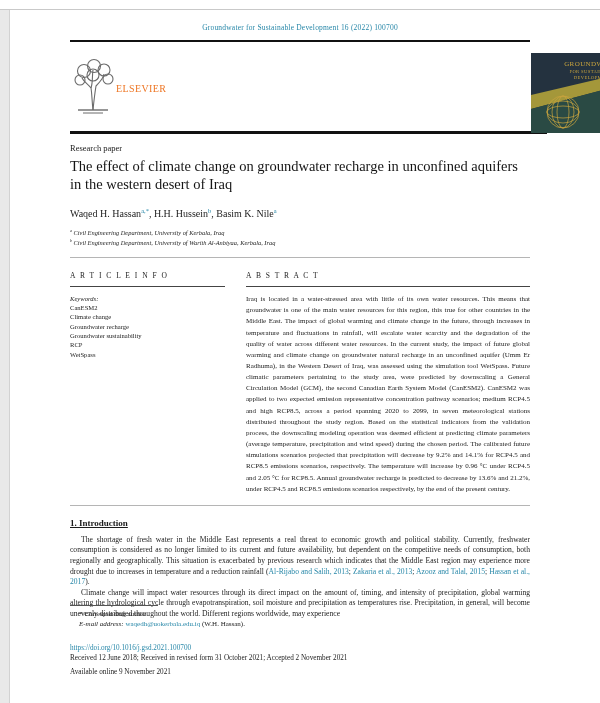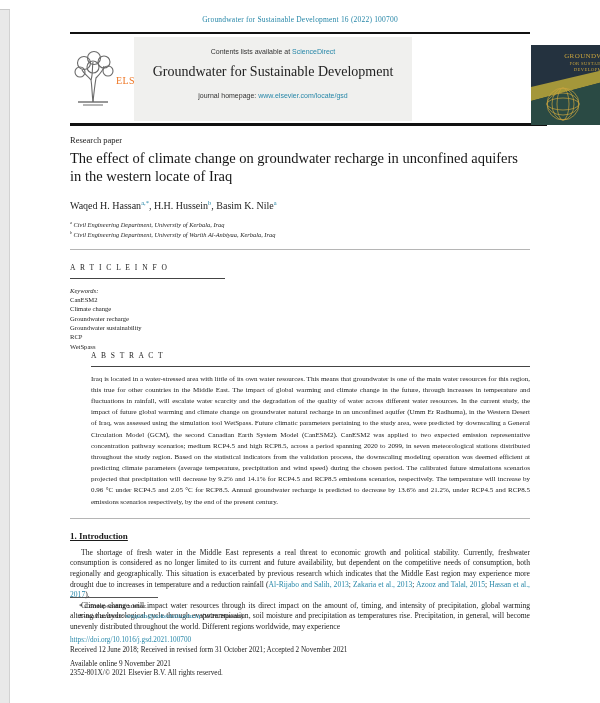--- a/index.html
+++ b/index.html
@@ -1,21 +1,21 @@
 <!DOCTYPE html>
 <html style="--teal: #2787a8; --orange: #ee7624;"><head>
 <meta charset="utf-8">
 <style>
   :root{ --teal:#2787a8; --orange:#ee7624; --ink:#1c1c1c; }
   *{margin:0;padding:0;box-sizing:border-box;}
   html,body{width:600px;height:703px;overflow:hidden;background:#fff;
     font-family:"Liberation Serif","DejaVu Serif",serif;color:var(--ink);}
   .top-strip{position:absolute;left:0;top:0;width:600px;height:10px;background:#fff;border-bottom:1px solid #c9c9c9;}
   .left-strip{position:absolute;left:0;top:10px;width:10px;height:693px;background:#e9e9e9;border-right:1px solid #d2d2d2;}
-  .page{position:absolute;left:10px;top:2px;width:590px;height:693px;background:#fff;overflow:hidden;}
+  .page{position:absolute;left:10px;top:10px;width:590px;height:693px;background:#fff;overflow:hidden;}
   .content{position:absolute;left:60px;top:0;width:460px;}
 
   .header-cite{margin-top:13px;text-align:center;font-size:7.5px;color:var(--teal);letter-spacing:.2px;}
   .rule-top{margin-top:8px;height:2px;background:#111;}
   .banner{display:flex;margin-top:3px;height:84px;}
   .logo-col{width:62px;display:flex;flex-direction:row;align-items:center;justify-content:flex-start;padding-top:2px;background:#fff;}
   .elsevier-label{font-size:10px;color:var(--orange);letter-spacing:.4px;margin-top:1px;font-family:"Liberation Serif",serif;}
   .banner-box{flex:1;background:#f0f0ee;margin-left:2px;margin-right:118px;text-align:center;padding-top:11px;}
   .contents-line{font-size:7px;font-family:"Liberation Sans",sans-serif;color:#333;}
   .journal-title{font-size:14px;margin-top:9px;color:#222;font-family:"Liberation Serif",serif;}
@@ -28,21 +28,21 @@
 
   .type-label{margin-top:9px;font-size:8.5px;}
   .paper-title{margin-top:4px;font-size:14.5px;font-weight:normal;line-height:18.5px;color:#151515;}
   .authors{margin-top:13px;font-size:10px;}
   .authors sup{font-size:6.5px;}
   .sup{font-size:60%;vertical-align:super;}
   .affils{margin-top:8px;font-size:6.4px;font-style:italic;line-height:8.5px;}
   .affils .sup{font-style:italic;}
   .hr-thin{margin-top:9px;border-top:1px solid #b5b5b5;}
 
-  .columns{display:flex;margin-top:13px;flex-direction:column;}
+  .columns{display:flex;margin-top:13px;}
   .col-left{width:155px;flex:none;}
   .col-right{flex:1;margin-left:21px;}
   .sec-head{font-size:7.5px;letter-spacing:1.5px;font-family:"Liberation Serif",serif;}
   .col-rule{margin-top:6px;border-top:1px solid #444;}
   .kw-label{margin-top:7px;font-size:6.6px;font-style:italic;line-height:9px;}
   .kw-item{font-size:6.6px;line-height:9.3px;}
   .abstract-text{margin-top:7px;font-size:7px;line-height:11.15px;text-align:justify;}
 
   .rule-end-abs{margin-top:10px;border-top:1px solid #b5b5b5;}
   .intro-head{margin-top:12px;font-size:9px;font-weight:bold;text-decoration:underline;}
@@ -83,30 +83,25 @@
               <circle cx="10" cy="22" r="5"></circle>
               <circle cx="38" cy="21" r="5"></circle>
               <circle cx="23" cy="17" r="6"></circle>
               <path d="M8,52 L38,52" stroke-width="1.4"></path>
               <path d="M13,55 L33,55" stroke-width="1"></path>
             </g>
           </svg>
         </span>
         <span class="elsevier-label">ELSEVIER</span>
       </div>
-      <div class="banner-box">
-        <div class="contents-line"><span>Contents lists available at </span><span class="link">ScienceDirect</span></div>
-        <div class="journal-title">Groundwater for Sustainable Development</div>
-        <div class="homepage-line"><span>journal homepage: </span><span class="link">www.elsevier.com/locate/gsd</span></div>
-      </div>
     </div>
     <div class="rule-banner"></div>
 
     <div class="type-label">Research paper</div>
-    <h1 class="paper-title">The effect of climate change on groundwater recharge in unconfined aquifers in the western locate of Iraq</h1>
+    <h1 class="paper-title">The effect of climate change on groundwater recharge in unconfined aquifers in the western desert of Iraq</h1>
     <div class="authors"><span>Waqed H. Hassan</span><sup class="sup link">a,*</sup><span>, H.H. Hussein</span><sup class="sup link">b</sup><span>, Basim K. Nile</span><sup class="sup link">a</sup></div>
     <div class="affils">
         <div class="affil-line"><sup class="sup">a</sup><span> Civil Engineering Department, University of Kerbala, Iraq</span></div>
         <div class="affil-line"><sup class="sup">b</sup><span> Civil Engineering Department, University of Warith Al-Anbiyaa, Kerbala, Iraq</span></div>
       </div>
 
     <div class="hr-thin"></div>
 
     <div class="columns">
       <div class="col-left">
@@ -160,15 +155,14 @@
   <div class="footnote-block">
     <div class="fn-rule"></div>
     <div class="fn-line">* Corresponding author.</div>
     <div class="fn-line"><span class="it">E-mail address: </span><span class="link">waqedh@uokerbala.edu.iq</span><span> (W.H. Hassan).</span></div>
   </div>
 
   <div class="bottom-block">
     <div class="doi-line link">https://doi.org/10.1016/j.gsd.2021.100700</div>
     <div class="received-line">Received 12 June 2018; Received in revised form 31 October 2021; Accepted 2 November 2021</div>
     <div>Available online 9 November 2021</div>
-    <div>2352-801X/© 2021 Elsevier B.V. All rights reserved.</div>
   </div>
 </div>
 
 </body></html>

